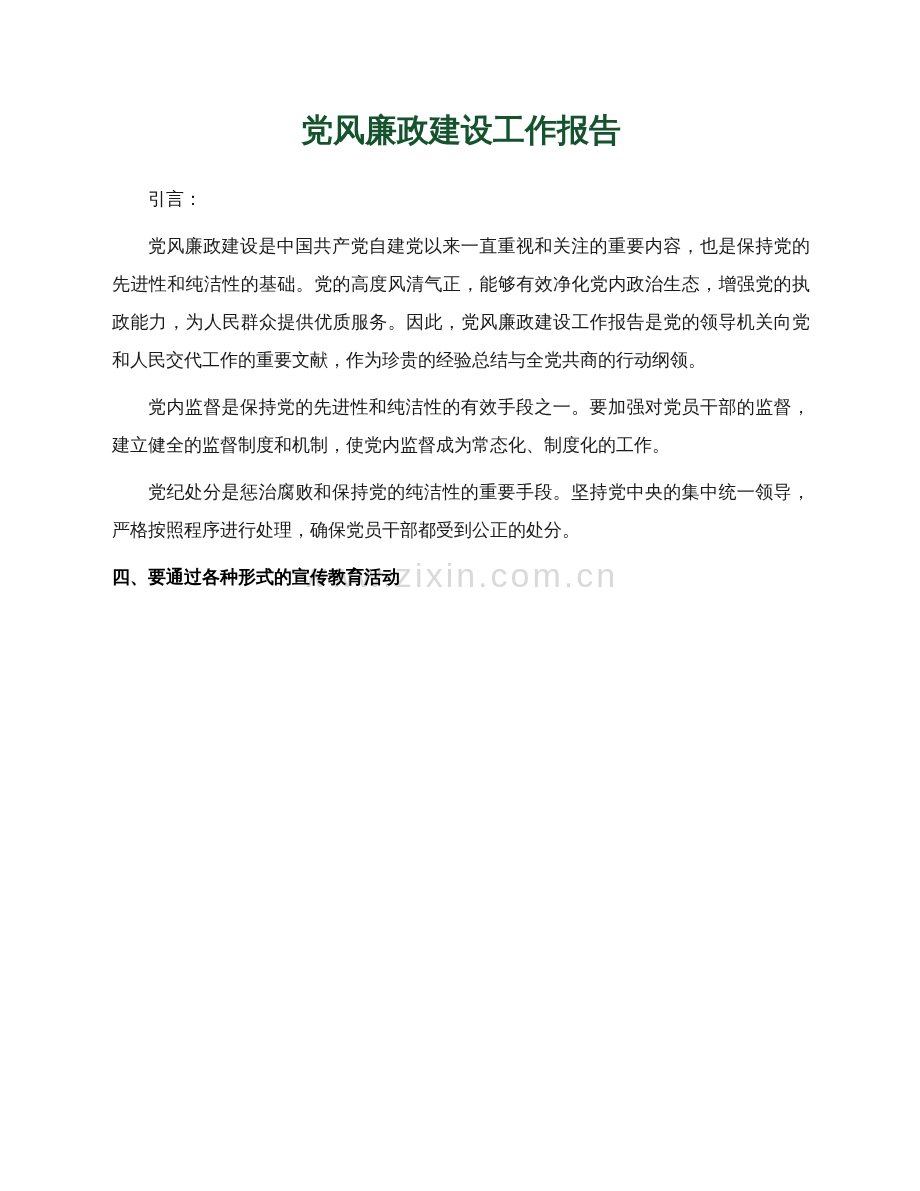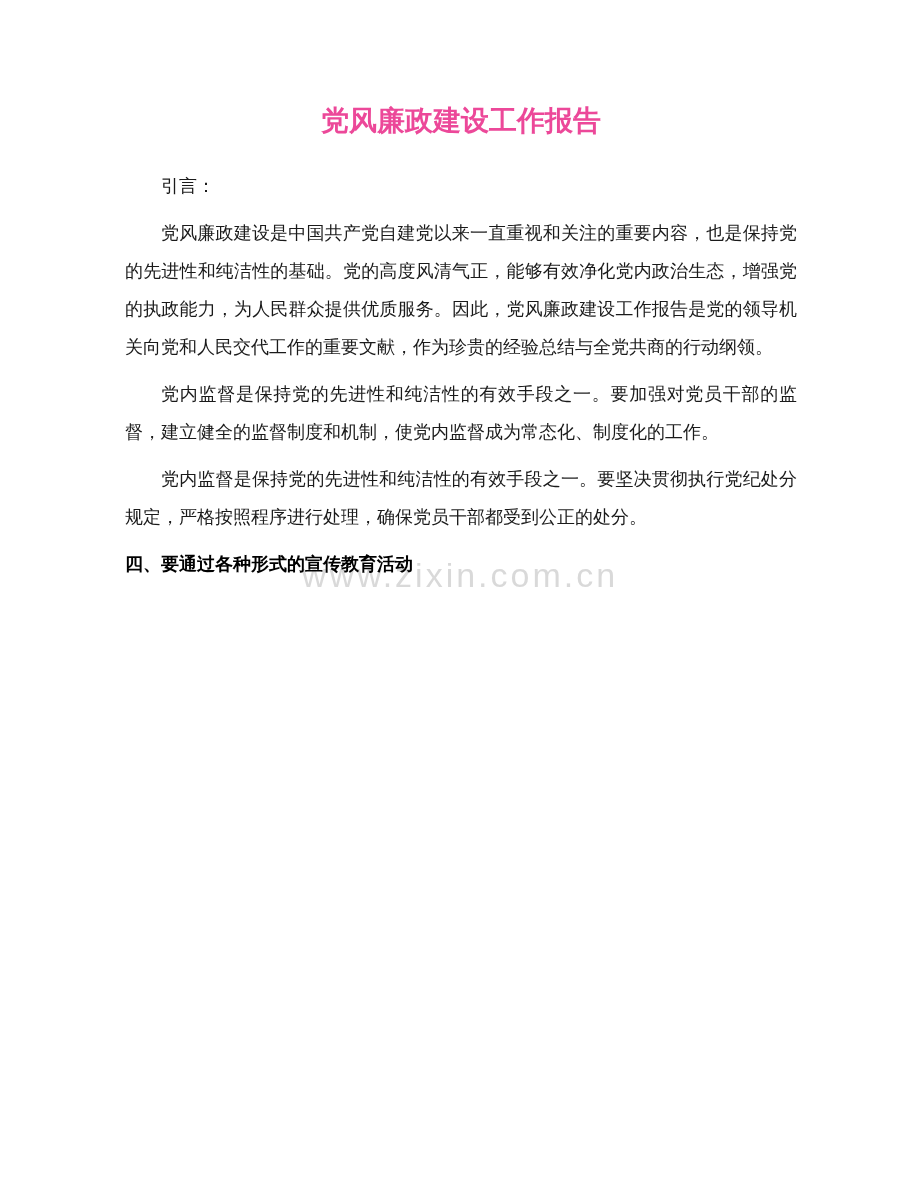--- a/index.html
+++ b/index.html
@@ -33,30 +33,30 @@
     white-space: nowrap;
     z-index: 0;
     user-select: none;
   }
   .content {
     position: relative;
     z-index: 1;
     padding: 98px 108px 0 110px;
   }
   .doc-title {
-    margin: 5px 0 28px 0;
+    margin: 12px 0 28px 0;
     text-align: center;
     font-family: "Liberation Sans", sans-serif;
-    font-size: 28px;
+    font-size: 32px;
     font-weight: bold;
-    color: #ec4899;
+    color: #14532d;
     line-height: 1.3;
   }
   .block {
-    margin: 9px 15px;
+    margin: 9px 2px;
     font-size: 18px;
     line-height: 38px;
     text-align: justify;
     text-justify: inter-ideograph;
     color: #1a1a1a;
   }
   .para {
     text-indent: 2em;
   }
   .heading {
@@ -70,17 +70,17 @@
 <body>
 
 <div class="page">
   <div class="watermark">www.zixin.com.cn</div>
   <div class="content">
     <h1 class="doc-title">党风廉政建设工作报告</h1>
     <div id="blocks">
         <p class="block para">引言：</p>
         <p class="block para">党风廉政建设是中国共产党自建党以来一直重视和关注的重要内容，也是保持党的先进性和纯洁性的基础。党的高度风清气正，能够有效净化党内政治生态，增强党的执政能力，为人民群众提供优质服务。因此，党风廉政建设工作报告是党的领导机关向党和人民交代工作的重要文献，作为珍贵的经验总结与全党共商的行动纲领。</p>
         <p class="block para">党内监督是保持党的先进性和纯洁性的有效手段之一。要加强对党员干部的监督，建立健全的监督制度和机制，使党内监督成为常态化、制度化的工作。</p>
-        <p class="block para">党内监督是保持党的先进性和纯洁性的有效手段之一。要坚决贯彻执行党纪处分规定，严格按照程序进行处理，确保党员干部都受到公正的处分。</p>
+        <p class="block para">党纪处分是惩治腐败和保持党的纯洁性的重要手段。坚持党中央的集中统一领导，严格按照程序进行处理，确保党员干部都受到公正的处分。</p>
         <p class="block heading">四、要通过各种形式的宣传教育活动</p>
       </div>
   </div>
 </div>
 
 </body></html>

